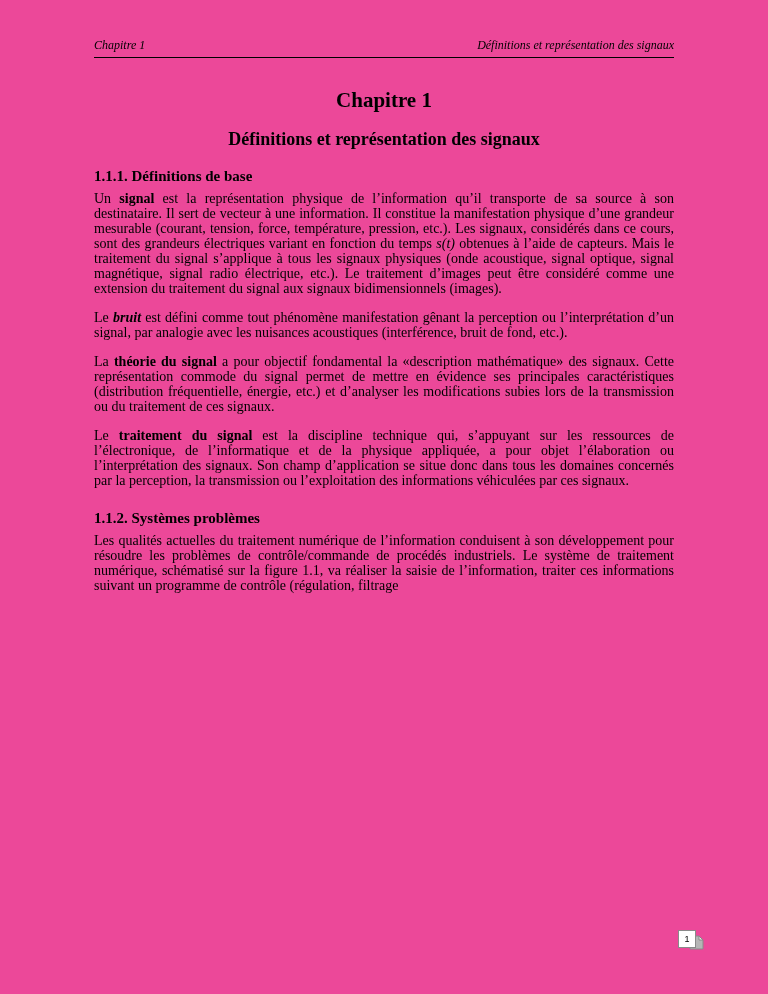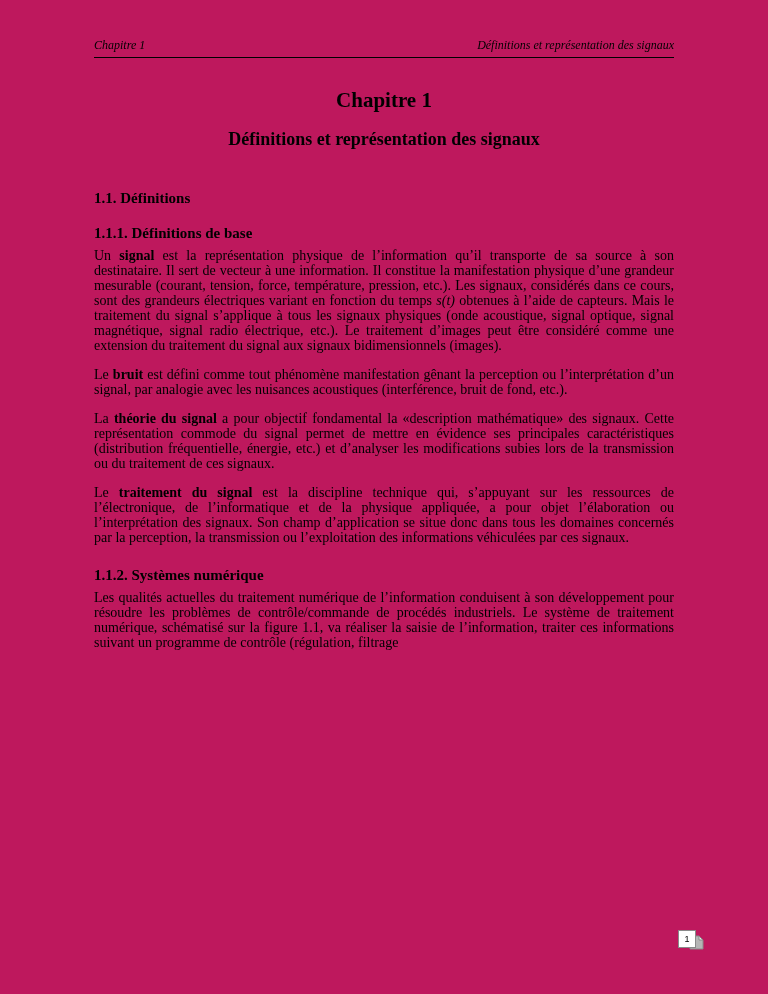--- a/index.html
+++ b/index.html
@@ -5,21 +5,21 @@
   html, body {
     margin: 0;
     padding: 0;
     background: #ffffff;
   }
   .page {
     position: relative;
     width: 768px;
     height: 994px;
     box-sizing: border-box;
-    background: #be185d;
+    background: #ec4899;
     color: #000000;
     font-family: "Liberation Serif", "DejaVu Serif", serif;
     padding: 38px 94px 0 94px;
     overflow: hidden;
   }
   .running-header {
     display: flex;
     justify-content: space-between;
     align-items: flex-end;
     font-style: italic;
@@ -95,33 +95,32 @@
 <div class="page">
 
   <div class="running-header">
     <span>Chapitre 1</span>
     <span>Définitions et représentation des signaux</span>
   </div>
 
   <div class="chapter-title">Chapitre 1</div>
   <div class="chapter-subtitle">Définitions et représentation des signaux</div>
 
-  <div class="h-section">1.1. Définitions</div>
 
   <div class="h-subsection">1.1.1. Définitions de base</div>
 
   <p class="body-par"><span>Un </span><span style="font-weight: bold;">signal</span><span> est la représentation physique de l’information qu’il transporte de sa source à son destinataire. Il sert de vecteur à une information. Il constitue la manifestation physique d’une grandeur mesurable (courant, tension, force, température, pression, etc.). Les signaux, considérés dans ce cours, sont des grandeurs électriques variant en fonction du temps </span><span style="font-style: italic;">s(t)</span><span> obtenues à l’aide de capteurs. Mais le traitement du signal s’applique à tous les signaux physiques (onde acoustique, signal optique, signal magnétique, signal radio électrique, etc.). Le traitement d’images peut être considéré comme une extension du traitement du signal aux signaux bidimensionnels (images).</span></p>
 
-  <p class="body-par"><span>Le </span><span style="font-weight: bold;">bruit</span><span> est défini comme tout phénomène manifestation gênant la perception ou l’interprétation d’un signal, par analogie avec les nuisances acoustiques (interférence, bruit de fond, etc.).</span></p>
+  <p class="body-par"><span>Le </span><span style="font-weight: bold; font-style: italic;">bruit</span><span> est défini comme tout phénomène manifestation gênant la perception ou l’interprétation d’un signal, par analogie avec les nuisances acoustiques (interférence, bruit de fond, etc.).</span></p>
 
   <p class="body-par"><span>La </span><span style="font-weight: bold;">théorie du signal</span><span> a pour objectif fondamental la «description mathématique» des signaux. Cette représentation commode du signal permet de mettre en évidence ses principales caractéristiques (distribution fréquentielle, énergie, etc.) et d’analyser les modifications subies lors de la transmission ou du traitement de ces signaux.</span></p>
 
   <p class="body-par"><span>Le </span><span style="font-weight: bold;">traitement du signal</span><span> est la discipline technique qui, s’appuyant sur les ressources de l’électronique, de l’informatique et de la physique appliquée, a pour objet l’élaboration ou l’interprétation des signaux. Son champ d’application se situe donc dans tous les domaines concernés par la perception, la transmission ou l’exploitation des informations véhiculées par ces signaux.</span></p>
 
-  <div class="h-subsection tight">1.1.2. Systèmes numérique</div>
+  <div class="h-subsection tight">1.1.2. Systèmes problèmes</div>
 
   <p class="body-par last"><span>Les qualités actuelles du traitement numérique de l’information conduisent à son développement pour résoudre les problèmes de contrôle/commande de procédés industriels. Le système de traitement numérique, schématisé sur la figure 1.1, va réaliser la saisie de l’information, traiter ces informations suivant un programme de contrôle (régulation, filtrage</span></p>
 
   <div class="page-number-widget">
     <span class="page-corner-icon">
       <svg width="15" height="15" viewBox="0 0 15 15" aria-hidden="true">
         <polygon points="1,1 10,1 14,5 14,14 1,14" fill="#b5b5b5" stroke="#8a8a8a" stroke-width="1"></polygon>
         <polygon points="10,1 10,5 14,5" fill="#e8e8e8" stroke="#8a8a8a" stroke-width="1"></polygon>
       </svg>
     </span>

